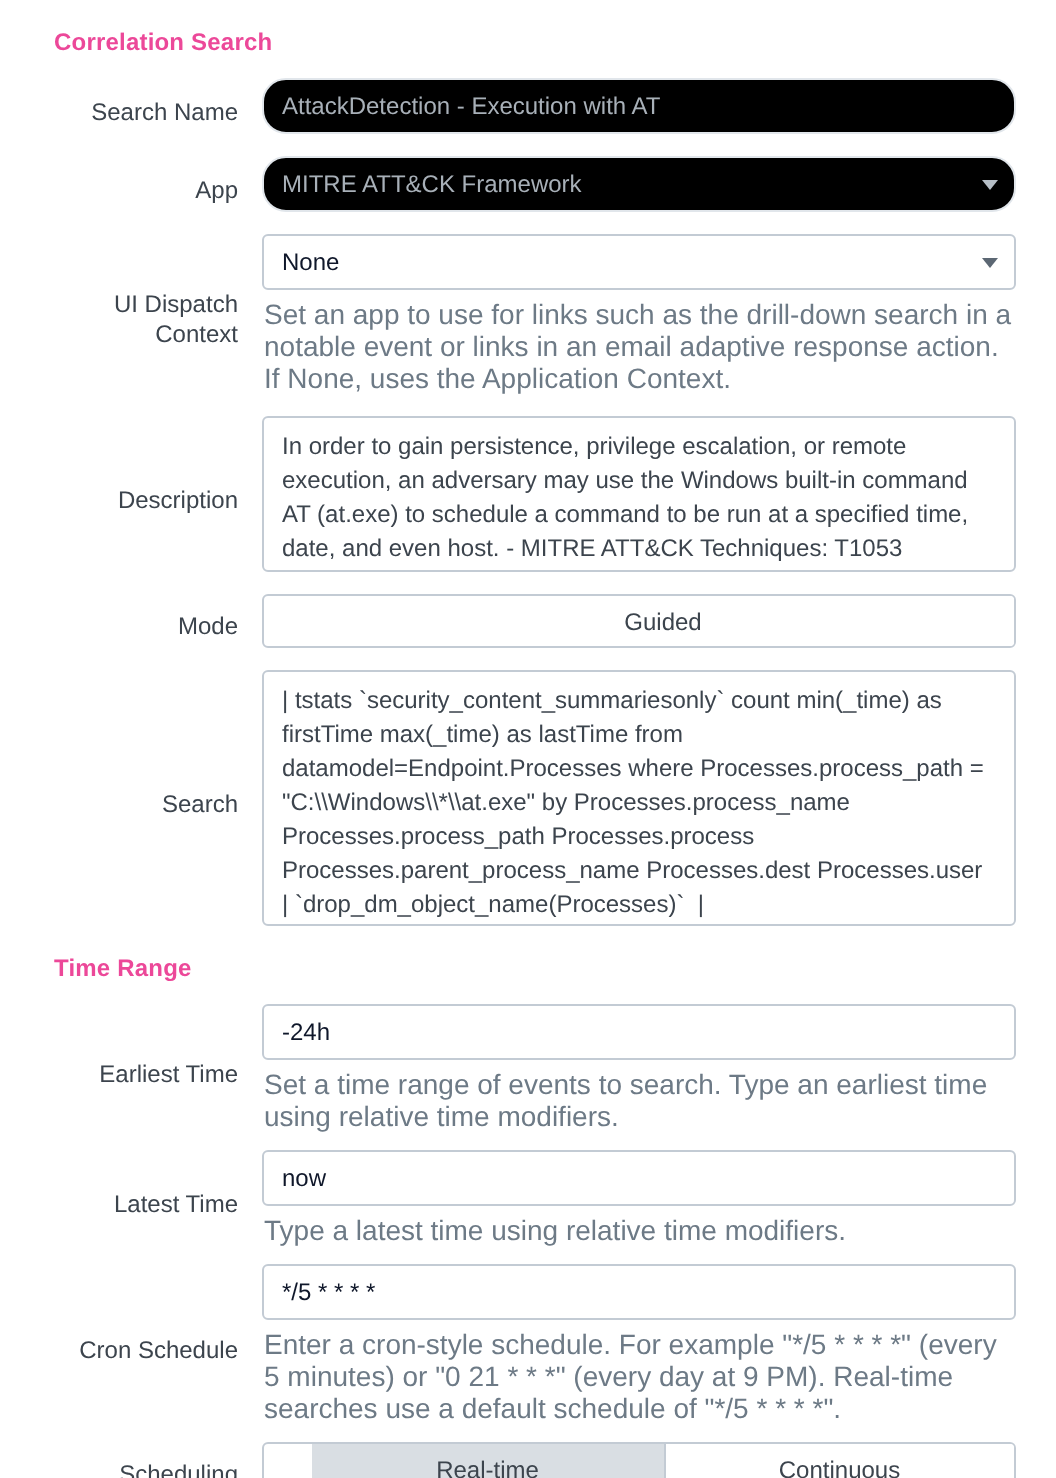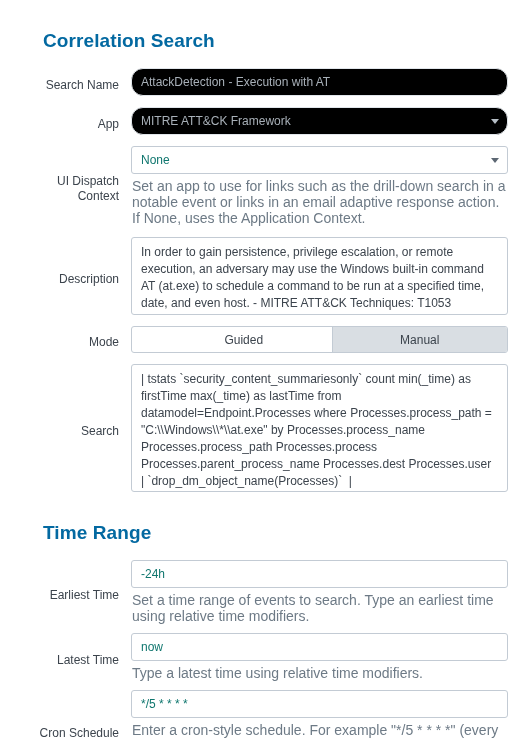--- a/index.html
+++ b/index.html
@@ -13,25 +13,25 @@
     height: 739px;
     font-family: "Liberation Sans", sans-serif;
     color: #3c444d;
     overflow: hidden;
   }
   .page {
     width: 528px;
     padding: 0 20px;
   }
   .section-title {
-    font-size: 19px;
+    font-size: 12px;
     font-weight: bold;
-    color: #0369a1;
+    color: #ec4899;
     letter-spacing: 0.1px;
-    margin: 16px;
+    margin: 0;
     padding: 14px 0 0 7px;
   }
   #time-range-title { padding-top: 14px; }
 
   .form-row {
     display: flex;
     align-items: center;
     margin-top: 11px;
   }
   .form-row.tight { margin-top: 9px; }
@@ -54,21 +54,21 @@
   }
 
   .input-box {
     width: 100%;
     height: 28px;
     border: 1px solid #c3cbd4;
     border-radius: 3px;
     background: #ffffff;
     font-family: "Liberation Sans", sans-serif;
     font-size: 12px;
-    color: #0f766e;
+    color: #0f172a;
     padding: 0 9px;
     line-height: 26px;
     display: block;
     outline: none;
   }
   .input-box.disabled {
     background: #000000;
     border-color: #e1e6eb;
     color: #a8b0b8;
     border-radius: 12px;
@@ -186,21 +186,20 @@
     <div class="control-col">
       <div class="textarea-box" id="description-textarea">In order to gain persistence, privilege escalation, or remote execution, an adversary may use the Windows built-in command AT (at.exe) to schedule a command to be run at a specified time, date, and even host. - MITRE ATT&amp;CK Techniques: T1053 T1053.002</div>
     </div>
   </div>
 
   <div class="form-row">
     <div class="label-col">Mode</div>
     <div class="control-col">
       <div class="toggle-group">
         <div class="toggle-btn">Guided</div>
-        <div class="toggle-btn active">Manual</div>
       </div>
     </div>
   </div>
 
   <div class="form-row">
     <div class="label-col textarea-label">Search</div>
     <div class="control-col">
       <div class="textarea-box" id="search-textarea">| tstats `security_content_summariesonly` count min(_time) as firstTime max(_time) as lastTime from datamodel=Endpoint.Processes where Processes.process_path = "C:\\Windows\\*\\at.exe" by Processes.process_name Processes.process_path Processes.process Processes.parent_process_name Processes.dest Processes.user  | `drop_dm_object_name(Processes)`  | `security_content_ctime(firstTime)`  | `security_content_ctime(lastTime)`</div>
     </div>
   </div>

